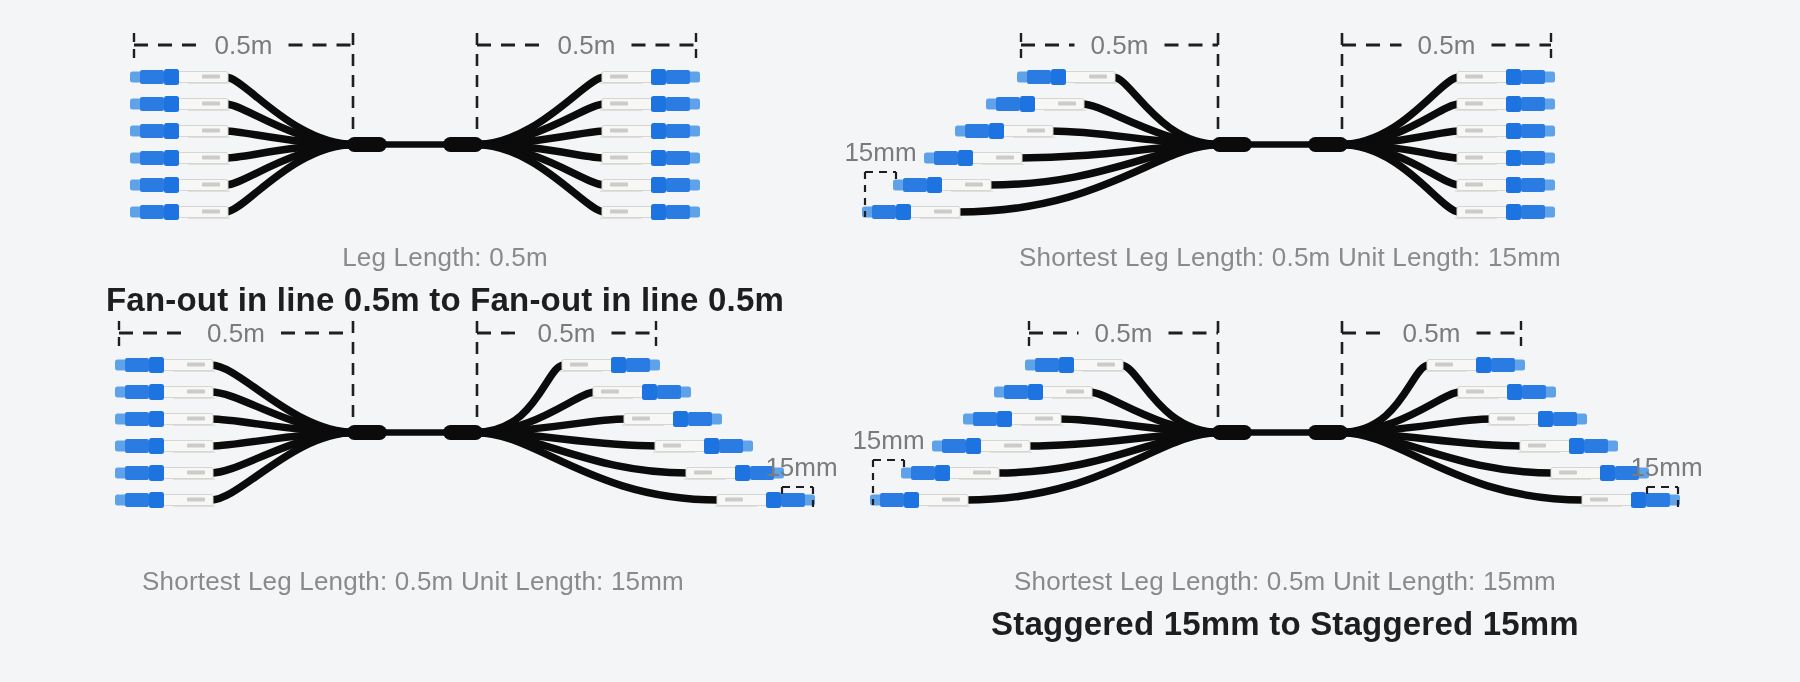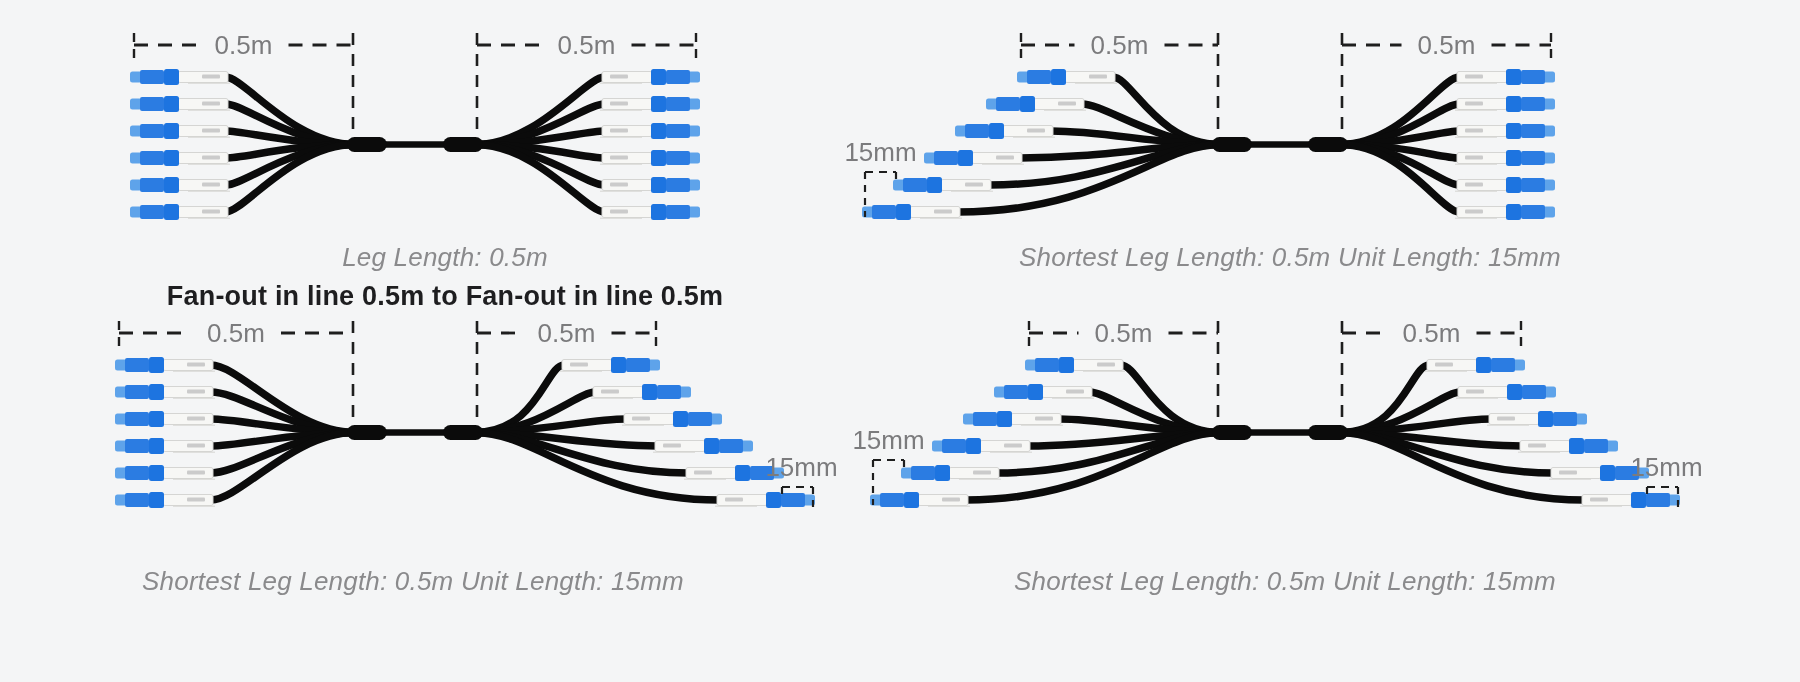--- a/index.html
+++ b/index.html
@@ -1,21 +1,21 @@
 <!DOCTYPE html>
 <html><head>
 <meta charset="utf-8">
 <style>
   html,body{margin:0;padding:0;}
   body{background:#f4f5f6;font-family:"Liberation Sans",sans-serif;}
   .canvas{position:relative;width:1800px;height:682px;background:#f4f5f6;overflow:hidden;}
   .diagram-svg{position:absolute;overflow:visible;}
   .caption{position:absolute;width:700px;text-align:center;}
-  .cap-sub{font-size:26px;color:#8a8a8c;margin-bottom:8px;letter-spacing:.2px;font-style:italic;}
-  .cap-title{font-size:27px;font-weight:700;color:#1e1e20;letter-spacing:.2px;}
+  .cap-sub{font-size:26px;color:#8a8a8c;margin-bottom:8px;letter-spacing:.2px;}
+  .cap-title{font-size:33px;font-weight:700;color:#1e1e20;letter-spacing:.2px;}
   #cap-top-left{left:95px;top:242px;}
   #cap-top-right{left:940px;top:242px;}
   #cap-bottom-left{left:63px;top:566px;}
   #cap-bottom-right{left:935px;top:566px;}
 </style>
 </head>
 <body>
 
 <div class="canvas">
   <svg id="svg-top-left" class="diagram-svg" viewBox="0 0 640 215" width="640" height="215" style="left: 95px; top: 25px;">
@@ -532,14 +532,15 @@
     <div class="cap-title">Fan-out in line 0.5m to Fan-out in line 0.5m</div>
   </div>
   <div class="caption" id="cap-top-right">
     <div class="cap-sub">Shortest Leg Length: 0.5m Unit Length: 15mm</div>
   </div>
   <div class="caption" id="cap-bottom-left">
     <div class="cap-sub">Shortest Leg Length: 0.5m Unit Length: 15mm</div>
   </div>
   <div class="caption" id="cap-bottom-right">
     <div class="cap-sub">Shortest Leg Length: 0.5m Unit Length: 15mm</div>
+    <div class="cap-title">Staggered 15mm to Staggered 15mm</div>
   </div>
 </div>
 
 </body></html>

